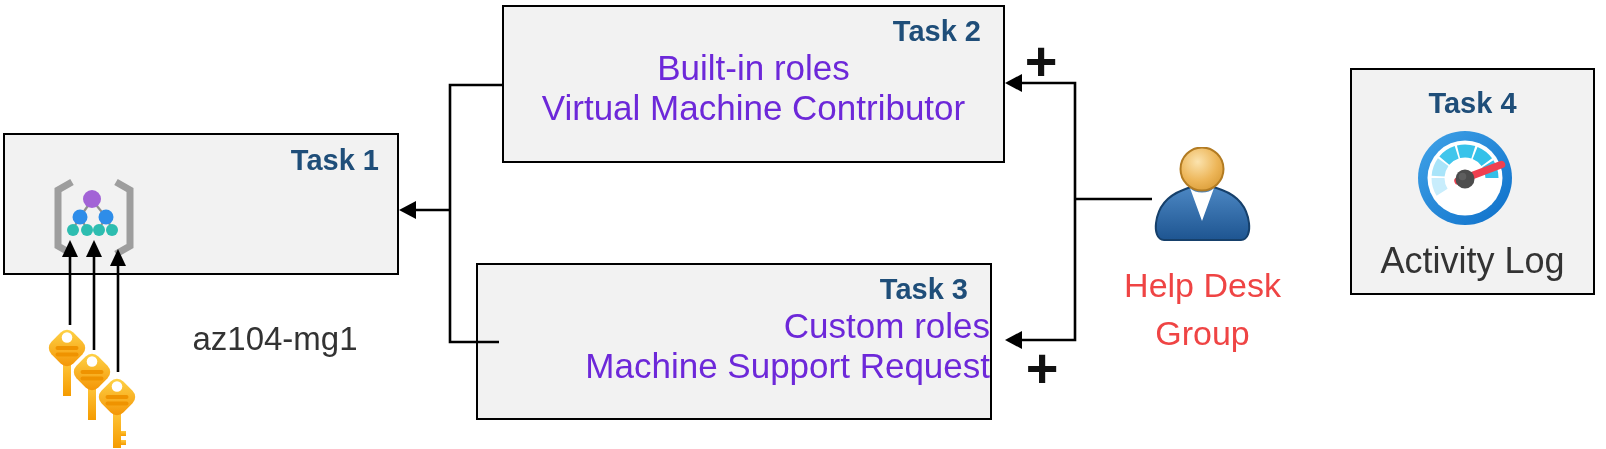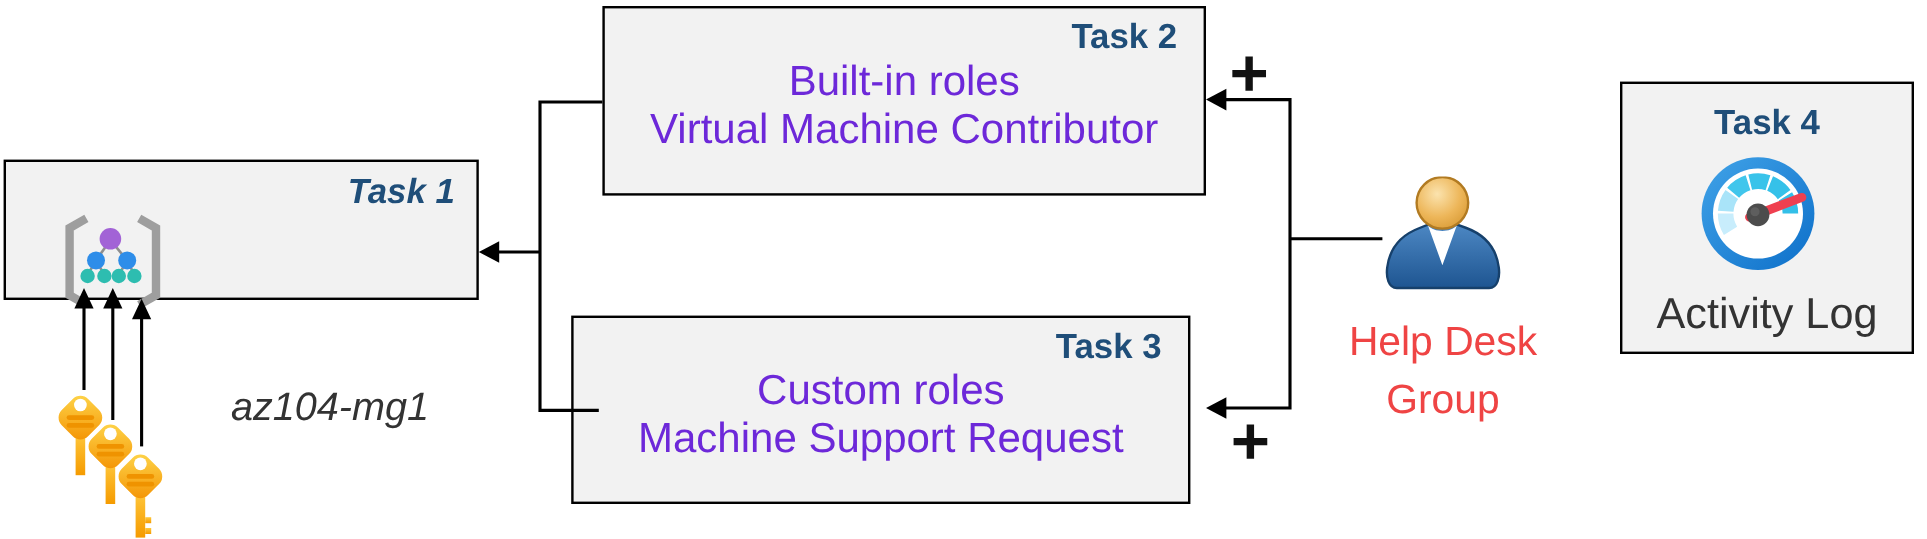--- a/index.html
+++ b/index.html
@@ -10,31 +10,31 @@
   .box{
     position:absolute;background:#f2f2f2;border:2.5px solid #000;box-sizing:border-box;
   }
   .task-label{
     position:absolute;font-weight:bold;color:#1f4e79;font-size:29px;line-height:30px;white-space:nowrap;
   }
   .box-text{
     position:absolute;left:0;right:0;text-align:center;font-size:35px;line-height:40px;color:#6d28d9;white-space:nowrap;
   }
   
-  .task1{left:3px;top:133px;width:396px;height:117px;font-style:italic;}
+  .task1{left:3px;top:133px;width:396px;height:142px;}
   .task1 .task-label{top:10px;right:18px;}
   .t1-name{position:absolute;left:150px;top:184px;width:240px;text-align:center;font-size:33px;line-height:40px;color:#333;}
   
   .task2{left:502px;top:5px;width:503px;height:158px;padding-left:36px;}
   .task2 .task-label{top:9px;right:22px;}
   .task2 .box-text{top:41px;}
   
   .task3{left:476px;top:263px;width:516px;height:157px;}
   .task3 .task-label{top:9px;right:22px;}
-  .task3 .box-text{top:41px;}
+  .task3 .box-text{top:41px;text-align:right;}
   
   .task4{left:1350px;top:68px;width:245px;height:227px;}
   .task4 .task-label{position:absolute;left:0;right:0;top:18px;text-align:center;}
   .t4-caption{position:absolute;left:-10px;right:-10px;top:170px;text-align:center;font-size:36px;line-height:42px;color:#333;white-space:nowrap;}
   
   .person-label{position:absolute;left:1095px;top:261px;width:215px;text-align:center;font-size:34px;line-height:48px;color:#ef4444;}
   
   .plus{position:absolute;width:64px;height:60px;display:flex;align-items:center;justify-content:center;
         font-size:56px;font-weight:bold;color:#111;}
   .plus-top{left:1009px;top:30px;}

